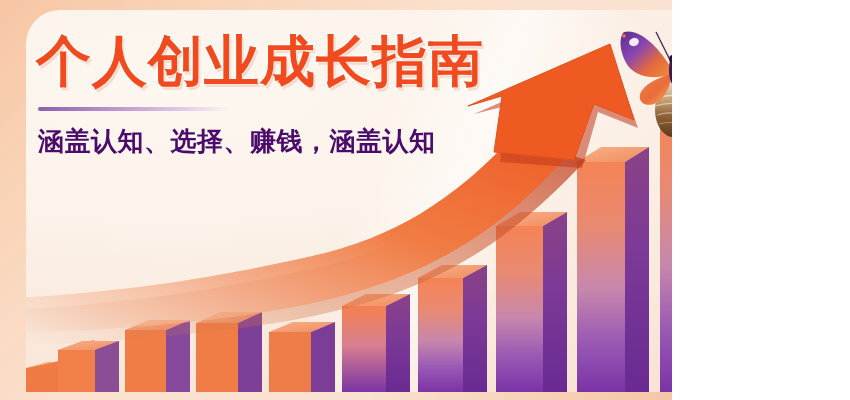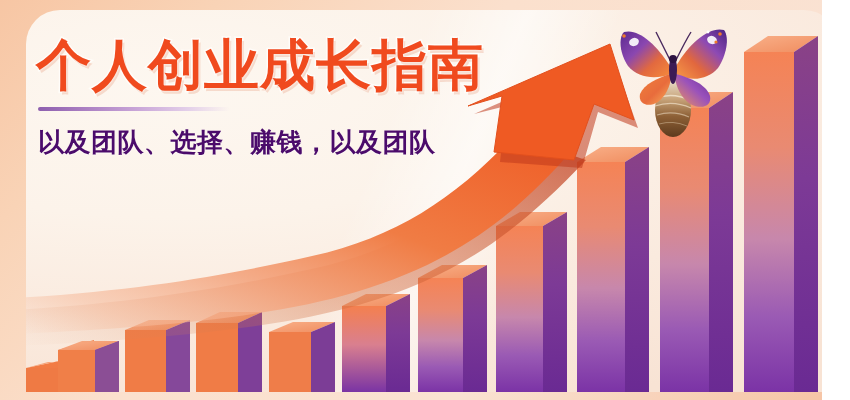--- a/index.html
+++ b/index.html
@@ -1,23 +1,23 @@
 <!DOCTYPE html>
 <html><head>
 <meta charset="utf-8">
 <title>banner</title>
 <style>
   html,body{margin:0;padding:0;background:#fff;}
   *{box-sizing:border-box;}
 
   #stage{
     position:relative;
-    width:822px;height:400px;
+    width:672px;height:400px;
     overflow:hidden;
-    font-family:Liberation Serif, serif;
+    font-family:Liberation Mono, monospace;
     background:
       linear-gradient(135deg,#f7c6a4 0%,#f9d3b6 18%,#fbe0cd 42%,#fae2d2 70%,#f6c5a6 100%);
   }
 
   
   #card{
     position:absolute;
     left:26px;top:10px;
     width:812px;height:382px;
     border-radius:34px 34px 0 0;
@@ -269,17 +269,17 @@
     <circle cx="92" cy="14" r="1.4" fill="#ffffff"></circle>
 
     <ellipse cx="57" cy="52" rx="4" ry="14" fill="#3c1b55"></ellipse>
     <circle cx="57" cy="41" r="4" fill="#2e1342"></circle>
   </svg>
 
   <div id="textblock">
     <h1 id="title">个人创业成长指南</h1>
     <div id="divider"></div>
     <div id="subtitle">
-      <div>以及团队、选择、赚钱，以及团队</div>
+      <div>涵盖认知、选择、赚钱，涵盖认知</div>
     </div>
   </div>
 
 </div>
 
 </body></html>

